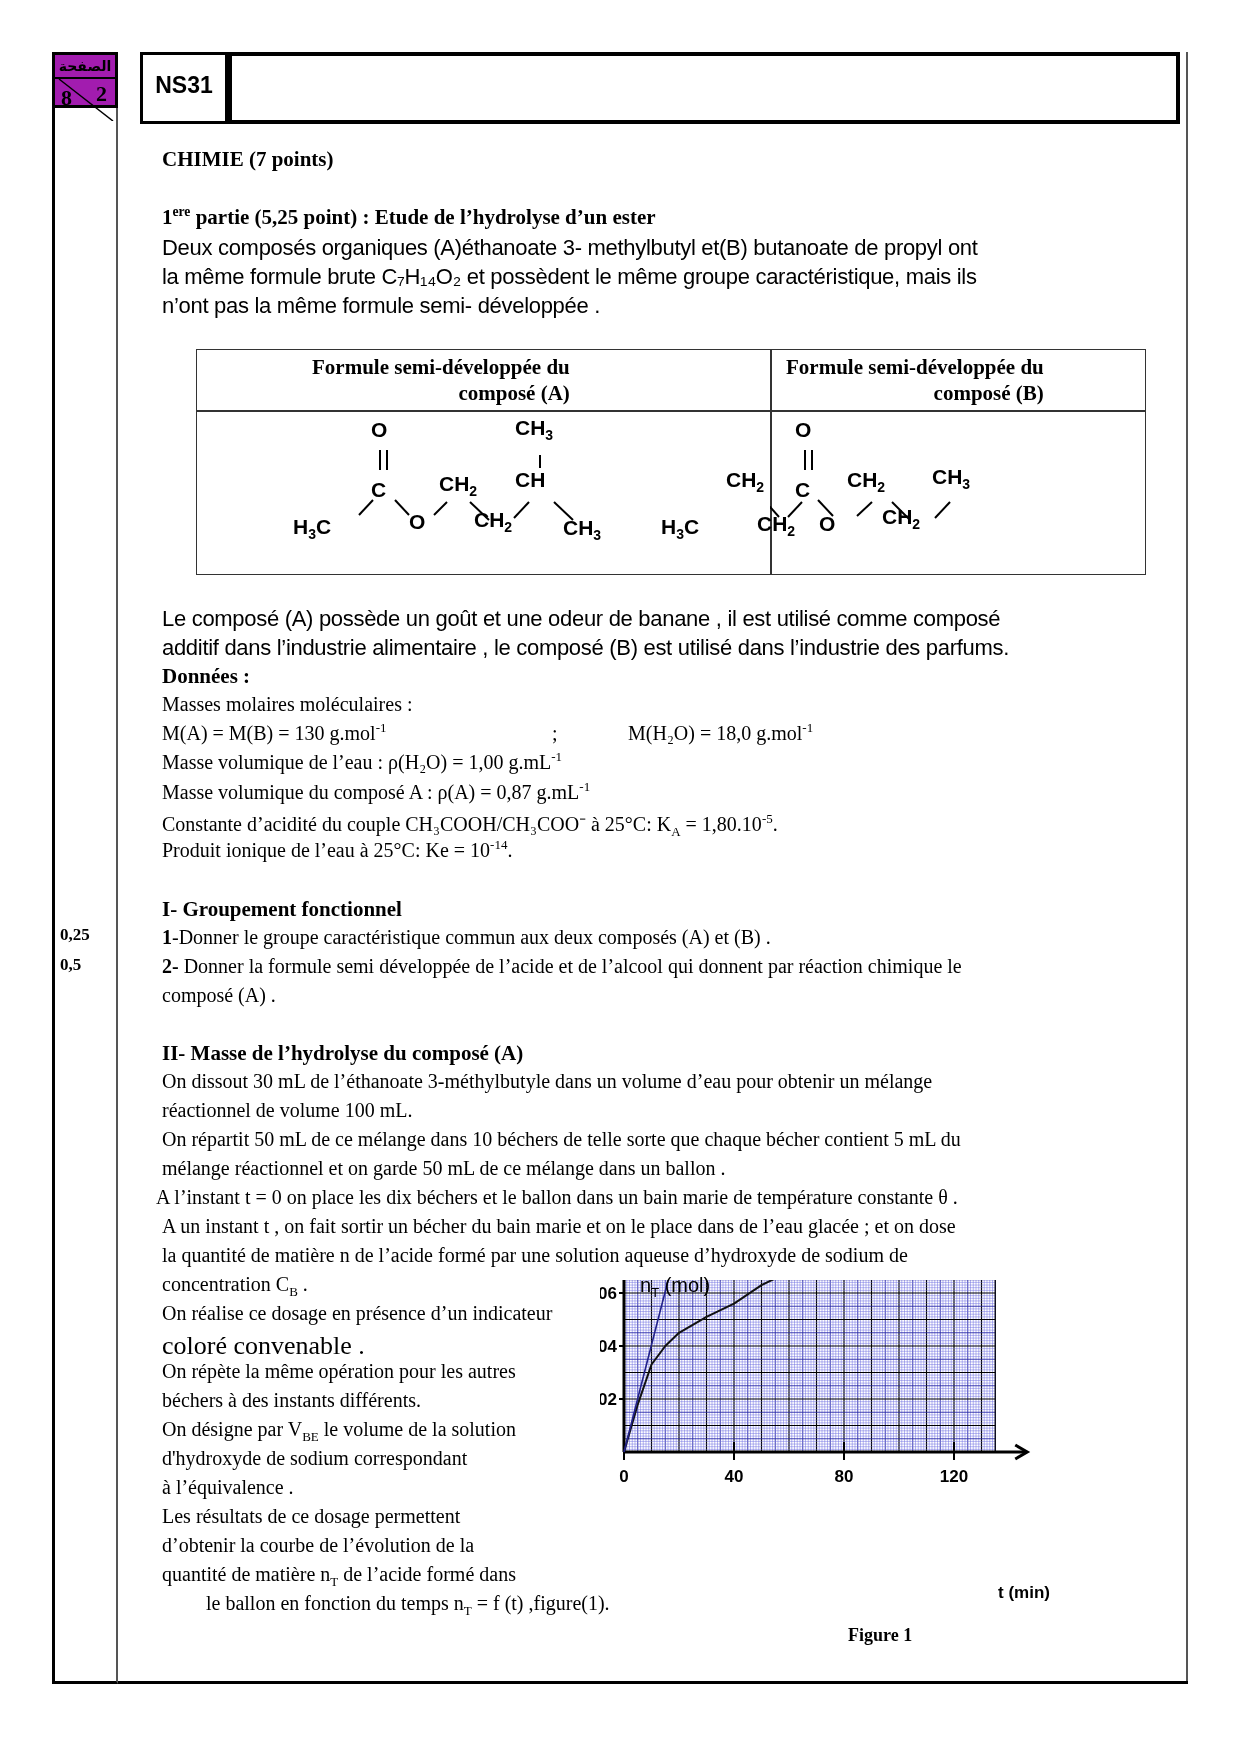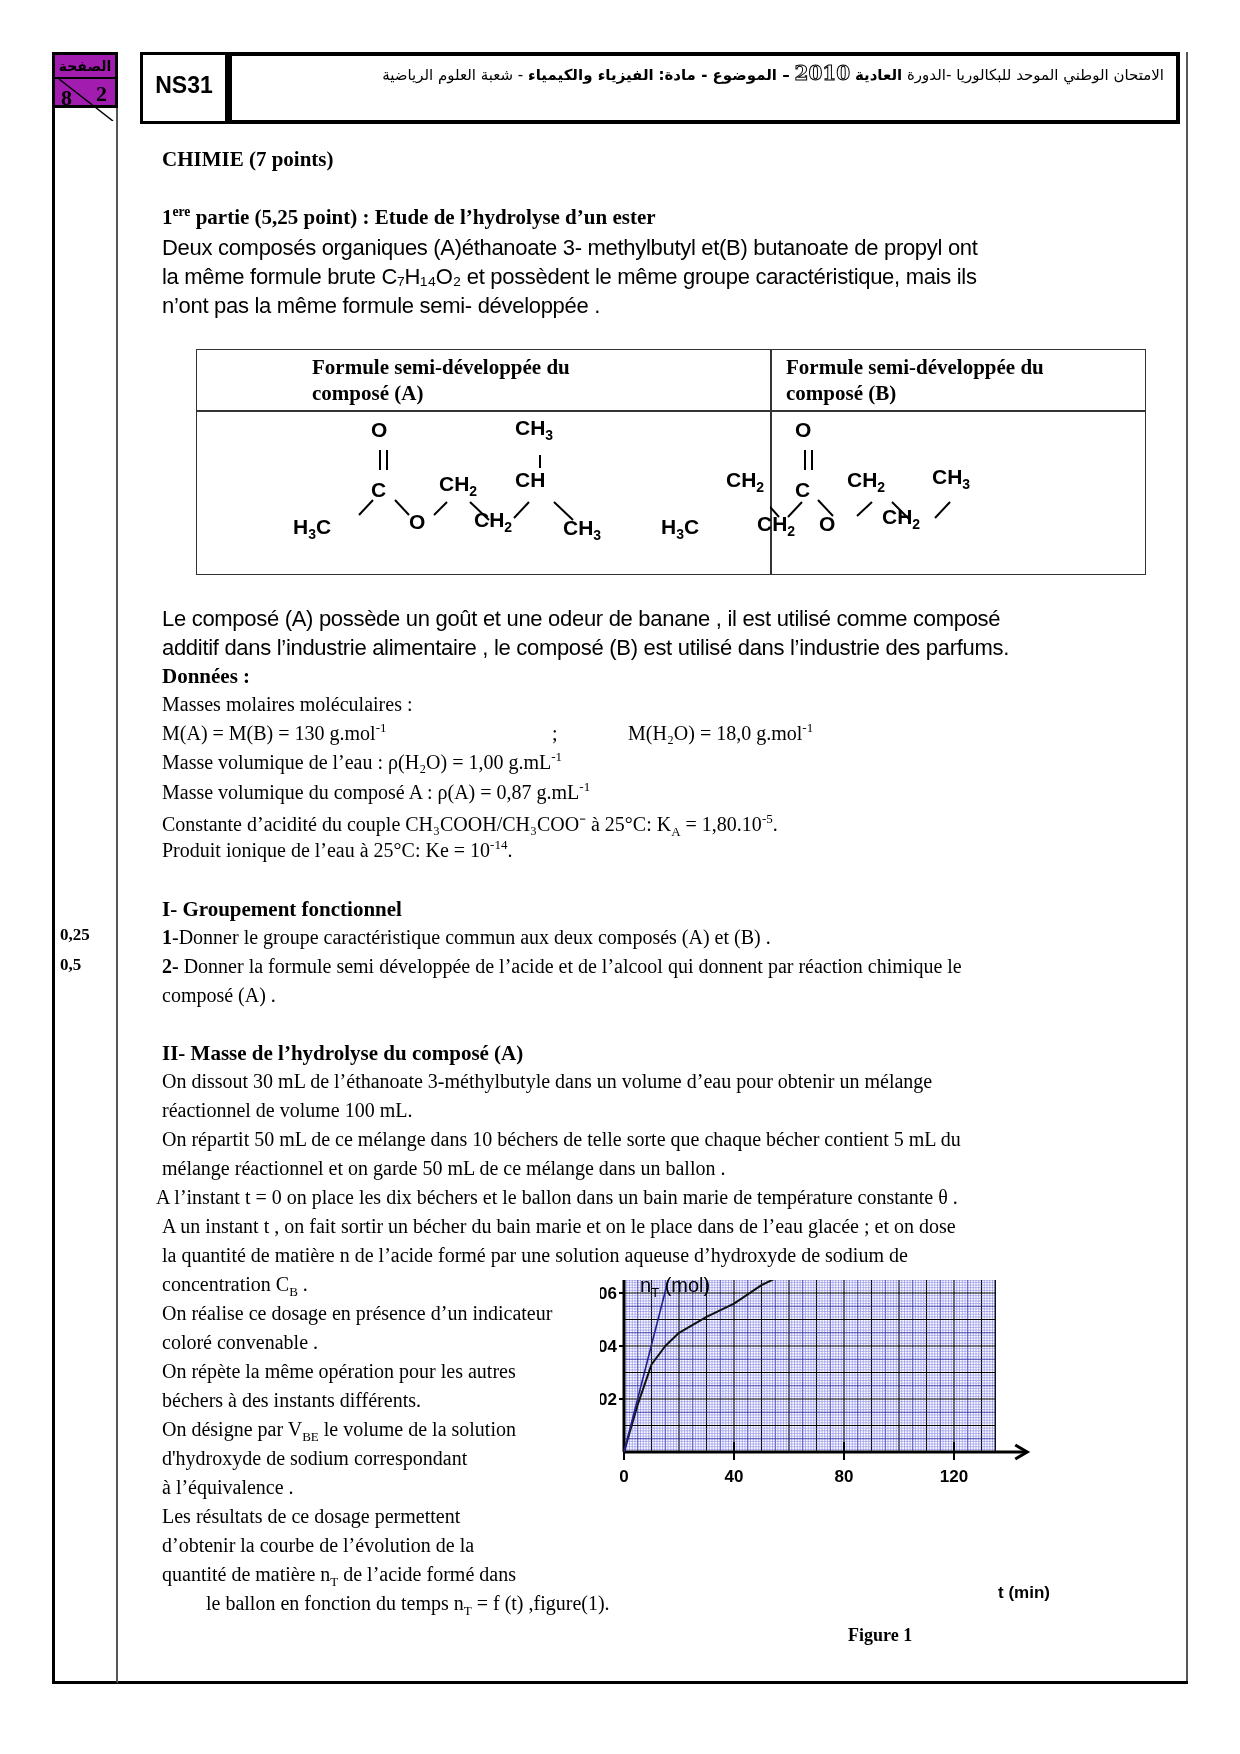--- a/index.html
+++ b/index.html
@@ -15,21 +15,21 @@
   .head-box .l1 { font-size:15px; line-height:22px; }
   .head-box .l1 b.yr { font-family:"DejaVu Serif", serif; font-size:20px; letter-spacing:1px; -webkit-text-stroke:1px #000; color:#fff; }
   .head-box .l2 { font-size:13px; font-weight:bold; line-height:22px; padding-right:340px; }
   .right-rule { position:absolute; left:1186px; top:52px; width:2px; height:1632px; background:#555; }
   .bottom-rule { position:absolute; left:118px; top:1681px; width:1070px; height:3px; background:#000; }
   .margin-score { position:absolute; left:60px; width:50px; font-weight:bold; font-size:17px; }
   .t { position:absolute; white-space:nowrap; }
   .sans { font-family:"Liberation Sans", sans-serif; font-size:22px; letter-spacing:-0.3px; }
   .bold { font-weight:bold; }
   sub, sup { font-size:65%; line-height:0; }
-  .tbl { position:absolute; left:196px; top:349px; width:950px; height:226px; border:1.5px solid #333; box-sizing:border-box; }
+  .tbl { position:absolute; left:196px; top:349px; width:950px; height:226px; border:1.5px solid #333; box-sizing:border-box;text-align:right; }
   .tbl .vline { position:absolute; left:573px; top:0; bottom:0; width:1.5px; background:#333; }
   .tbl .hline { position:absolute; left:0; right:0; top:60px; height:1.5px; background:#333; }
   .tbl .th { position:absolute; font-weight:bold; font-size:21px; line-height:26px; }
   .mol { position:absolute; font-family:"Liberation Sans", sans-serif; font-weight:bold; font-size:21px; }
   .mol sub { font-size:14px; }
   .chart { position:absolute; left:600px; top:1280px; width:580px; height:360px; }
   .axis-lbl { position:absolute; font-family:"Liberation Sans", sans-serif; font-weight:bold; font-size:17px; }
 </style>
 </head>
 <body>
@@ -43,28 +43,20 @@
   <svg width="60" height="44">
       <line x1="4" y1="2" x2="58" y2="44" stroke="#000" stroke-width="1.5"></line>
     </svg>
   <div class="num">2</div>
   <div class="tot">8</div>
 </div>
 
 <div class="ns-box">NS31</div>
 
 <div class="head-box">
-  <div class="l1">
-    <span>الامتحان الوطني الموحد للبكالوريا -الدورة</span>
-    <b>العادية</b>
-    <b class="yr">2010</b>
-    <b>– الموضوع - مادة:</b>
-    <b>الفيزياء والكيمياء</b>
-    <span>- شعبة العلوم الرياضية</span>
-  </div>
 </div>
 
 <div class="margin-score" style="top:925px;">0,25</div>
 <div class="margin-score" style="top:955px;">0,5</div>
 
 <div class="t bold" style="left:162px; top:147px; font-size:21px;">CHIMIE (7 points)</div>
 
 <div class="t bold" style="left:162px; top:205px; font-size:21px;">
   <span>1</span><sup>ere</sup><span> partie (5,25 point) : Etude de l’hydrolyse d’un ester</span>
 </div>
@@ -158,21 +150,21 @@
 <div class="t" style="left:162px; top:1070px; font-size:20px;">On dissout 30 mL de l’éthanoate 3-méthylbutyle dans un volume d’eau pour obtenir un mélange</div>
 <div class="t" style="left:162px; top:1099px; font-size:20px;">réactionnel de volume 100 mL.</div>
 <div class="t" style="left:162px; top:1128px; font-size:20px;">On répartit 50 mL de ce mélange dans 10 béchers de telle sorte que chaque bécher contient 5 mL du</div>
 <div class="t" style="left:162px; top:1157px; font-size:20px;">mélange réactionnel et on garde 50 mL de ce mélange dans un ballon .</div>
 <div class="t" style="left:156px; top:1186px; font-size:20px;">A l’instant t = 0 on place les dix béchers et le ballon dans un bain marie de température constante θ .</div>
 <div class="t" style="left:162px; top:1215px; font-size:20px;">A un instant t , on fait sortir un bécher du bain marie et on le place dans de l’eau glacée ; et on dose</div>
 <div class="t" style="left:162px; top:1244px; font-size:20px;">la quantité de matière n de l’acide formé par une solution aqueuse d’hydroxyde de sodium de</div>
 <div class="t" style="left:162px; top:1273px; font-size:20px;"><span>concentration C</span><sub>B</sub> .</div>
 
 <div class="t" style="left:162px; top:1302px; font-size:20px;">On réalise ce dosage en présence d’un indicateur</div>
-<div class="t" style="left:162px; top:1331px; font-size:20px;">coloré convenable .</div>
+<div class="t" style="left:162px; top:1331px; font-size:26px;">coloré convenable .</div>
 <div class="t" style="left:162px; top:1360px; font-size:20px;">On répète la même opération pour les autres</div>
 <div class="t" style="left:162px; top:1389px; font-size:20px;">béchers à des instants différents.</div>
 <div class="t" style="left:162px; top:1418px; font-size:20px;"><span>On désigne par V</span><sub>BE</sub><span> le volume de la solution</span></div>
 <div class="t" style="left:162px; top:1447px; font-size:20px;">d'hydroxyde de sodium  correspondant</div>
 <div class="t" style="left:162px; top:1476px; font-size:20px;"> à l’équivalence .</div>
 <div class="t" style="left:162px; top:1505px; font-size:20px;">Les résultats de ce dosage permettent</div>
 <div class="t" style="left:162px; top:1534px; font-size:20px;"> d’obtenir la courbe de l’évolution de la</div>
 <div class="t" style="left:162px; top:1563px; font-size:20px;"><span>quantité de matière  n</span><sub>T</sub><span>  de l’acide formé dans</span></div>
 <div class="t" style="left:162px; top:1592px; font-size:20px;margin-left:44px;"><span> le ballon en fonction du temps  n</span><sub>T</sub><span> = f (t) ,figure(1).</span></div>
 

